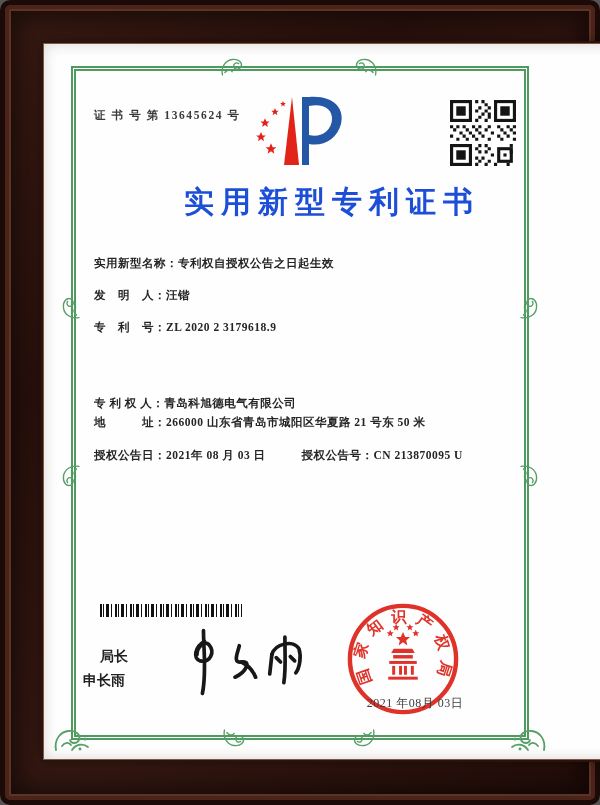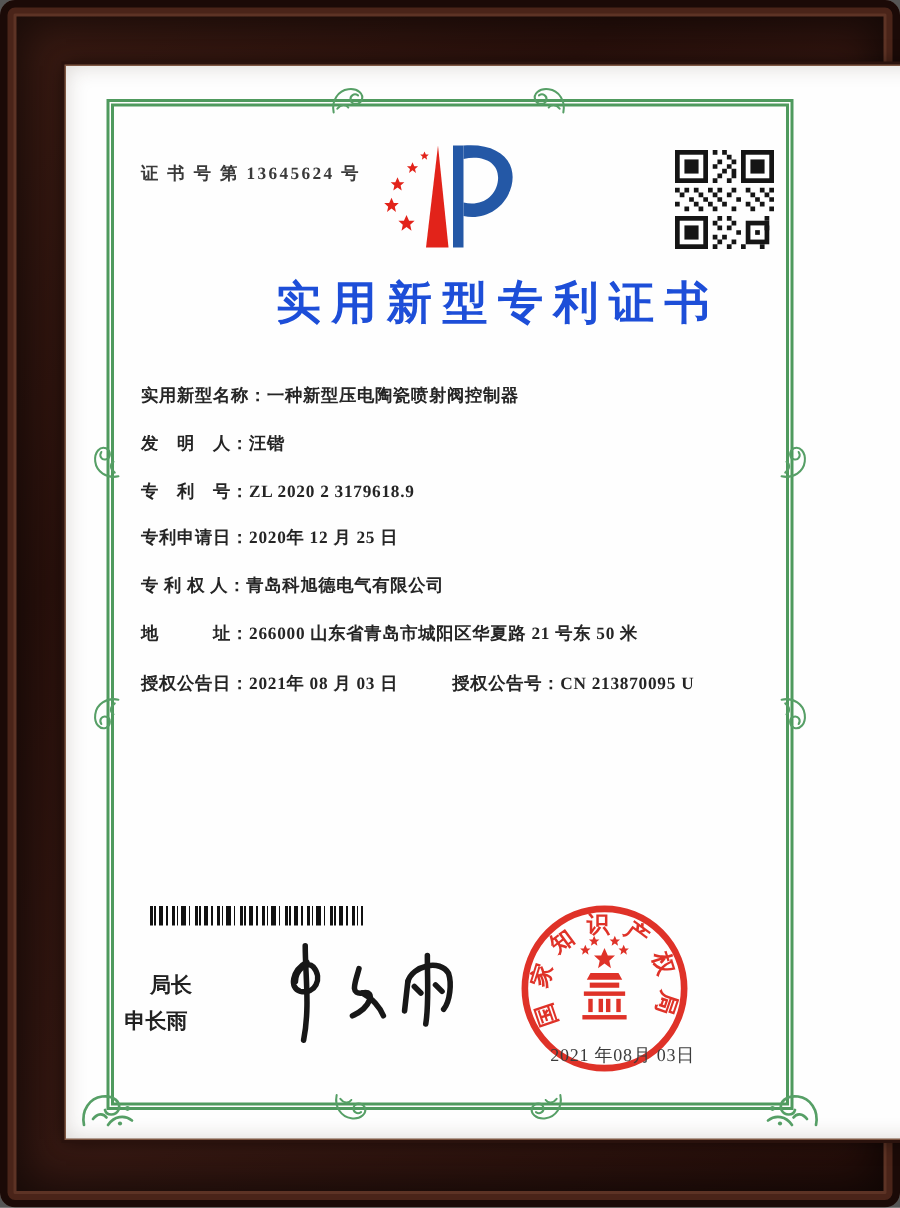--- a/index.html
+++ b/index.html
@@ -20,21 +20,21 @@
   .green-border{
     position:absolute;left:27px;top:22px;width:458px;height:674px;
     border:5px double #4f9a5e;
   }
   .orn{position:absolute;color:#569f66;}
   .cert-no{position:absolute;left:50px;top:64px;font-size:11.5px;font-weight:bold;letter-spacing:1.6px;color:#3a3a3a;white-space:nowrap;}
   .logo{position:absolute;left:202px;top:50px;width:104px;height:78px;}
   .qr{position:absolute;left:406px;top:56px;width:66px;height:66px;}
   .title{position:absolute;left:0;top:138px;width:100%;text-align:center;font-size:30px;font-weight:bold;letter-spacing:7px;color:#1d4ed8;white-space:nowrap;}
   .row{position:absolute;left:50px;font-size:11.5px;font-weight:bold;color:#252525;letter-spacing:.5px;white-space:nowrap;}
-  .r0{top:212px}.r1{top:244px}.r2{top:276px}.r3{top:307px}.r4{top:339px}.r5{top:371px}.r6{top:404px}
+  .r0{top:212px}.r1{top:244px}.r2{top:276px}.r3{top:307px}.r4{top:352px}.r5{top:371px}.r6{top:404px}
   .row .gap2{display:inline-block;width:36px;}
   .paras{position:absolute;left:42px;top:432px;width:424px;font-size:10.8px;line-height:16.8px;color:#1e1e1e;text-align:justify;font-weight:bold;}
   .paras p{margin:0;text-indent:2em;}
   .barcode{position:absolute;left:56px;top:560px;width:142px;height:13px;
     background:repeating-linear-gradient(90deg,#111 0 2px,#fff 2px 3px,#111 3px 4px,#fff 4px 6px,#111 6px 9px,#fff 9px 11px,#111 11px 12px,#fff 12px 15px);}
   .pos-label{position:absolute;left:56px;top:604px;font-family:"Liberation Sans","DejaVu Sans",sans-serif;font-size:14px;font-weight:bold;color:#222;}
   .dir-name{position:absolute;left:39px;top:628px;font-family:"Liberation Sans","DejaVu Sans",sans-serif;font-size:14px;font-weight:bold;color:#222;}
   .signature{position:absolute;left:128px;top:580px;width:152px;height:76px;}
   .seal{position:absolute;left:300px;top:556px;width:118px;height:118px;opacity:.93;}
   .seal-date{position:absolute;left:306px;top:651px;width:130px;text-align:center;font-size:12px;font-weight:normal;color:#3c3c3c;letter-spacing:.5px;white-space:nowrap;z-index:5;}
@@ -127,24 +127,23 @@
           <rect x="6" y="48" width="9" height="9"></rect>
         <rect x="45" y="45" width="15" height="15"></rect>
       </g>
       <rect x="48" y="48" width="9" height="9" fill="#fff"></rect>
         <rect x="51" y="51" width="3" height="3" fill="#151515"></rect>
       <path fill="#151515" d="M24 0h3v3h-3zM30 0h3v3h-3zM33 3h3v3h-3zM27 6h3v3h-3zM36 6h3v3h-3zM24 9h3v3h-3zM33 9h3v3h-3zM30 12h3v3h-3zM36 12h3v3h-3zM27 15h3v3h-3zM36 15h3v3h-3zM24 18h3v3h-3zM33 18h3v3h-3zM0 24h3v3h-3zM6 24h3v3h-3zM12 24h3v3h-3zM21 24h3v3h-3zM27 24h3v3h-3zM36 24h3v3h-3zM45 24h3v3h-3zM54 24h3v3h-3zM60 24h3v3h-3zM3 27h3v3h-3zM15 27h3v3h-3zM24 27h3v3h-3zM33 27h3v3h-3zM48 27h3v3h-3zM57 27h3v3h-3zM9 30h3v3h-3zM18 30h3v3h-3zM27 30h3v3h-3zM39 30h3v3h-3zM51 30h3v3h-3zM60 30h3v3h-3zM0 33h3v3h-3zM12 33h3v3h-3zM21 33h3v3h-3zM30 33h3v3h-3zM45 33h3v3h-3zM54 33h3v3h-3zM6 36h3v3h-3zM15 36h3v3h-3zM24 36h3v3h-3zM36 36h3v3h-3zM48 36h3v3h-3zM60 36h3v3h-3zM27 42h3v3h-3zM33 42h3v3h-3zM57 42h3v3h-3zM24 45h3v3h-3zM36 45h3v3h-3zM27 48h3v3h-3zM33 48h3v3h-3zM57 48h3v3h-3zM39 51h3v3h-3zM24 54h3v3h-3zM30 54h3v3h-3zM27 57h3v3h-3zM36 57h3v3h-3zM24 60h3v3h-3zM33 60h3v3h-3zM42 60h3v3h-3zM54 60h3v3h-3z"></path>
     </svg>
 
     <div class="title">实用新型专利证书</div>
 
-    <div class="row r0"><span>实用新型名称：</span><span>一种新型压电陶瓷喷射阀控制器</span></div>
+    <div class="row r0"><span>实用新型名称：</span><span>专利权自授权公告之日起生效</span></div>
     <div class="row r1"><span>发　明　人：</span><span>汪锴</span></div>
     <div class="row r2"><span>专　利　号：</span><span>ZL 2020 2 3179618.9</span></div>
-    <div class="row r3"><span>专利申请日：</span><span>2020年 12 月 25 日</span></div>
     <div class="row r4"><span>专 利 权 人：</span><span>青岛科旭德电气有限公司</span></div>
     <div class="row r5"><span>地　　　址：</span><span>266000 山东省青岛市城阳区华夏路 21 号东 50 米</span></div>
     <div class="row r6">
       <span>授权公告日：</span><span>2021年 08 月 03 日</span><span class="gap2"></span><span>授权公告号：</span><span>CN 213870095 U</span>
     </div>
 
 
     <div class="barcode"></div>
     <div class="pos-label">局长</div>
     <div class="dir-name">申长雨</div>

